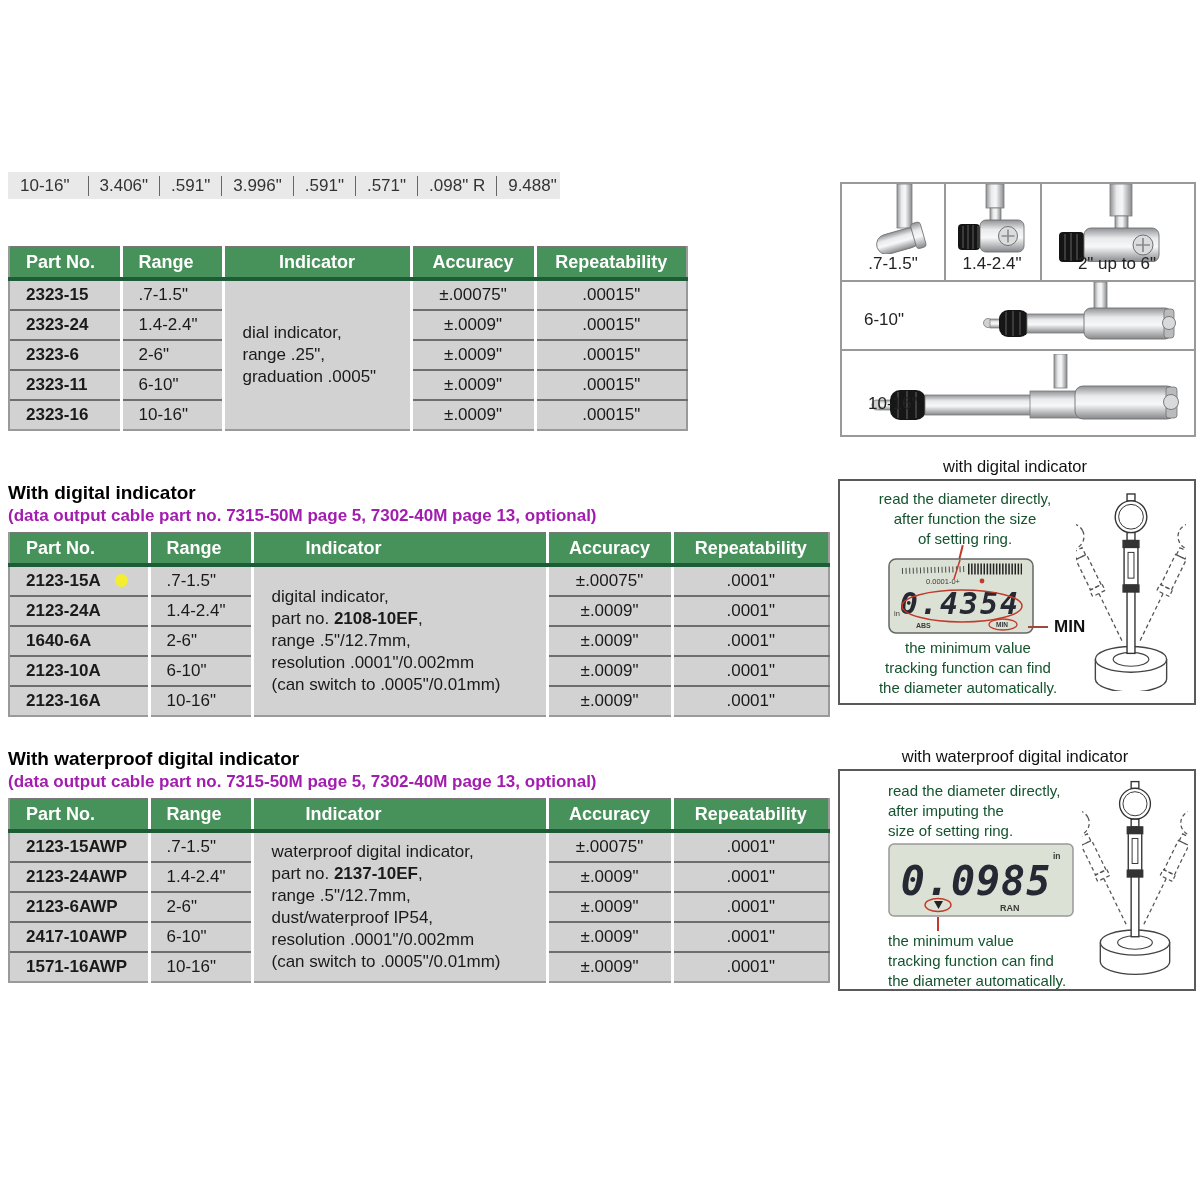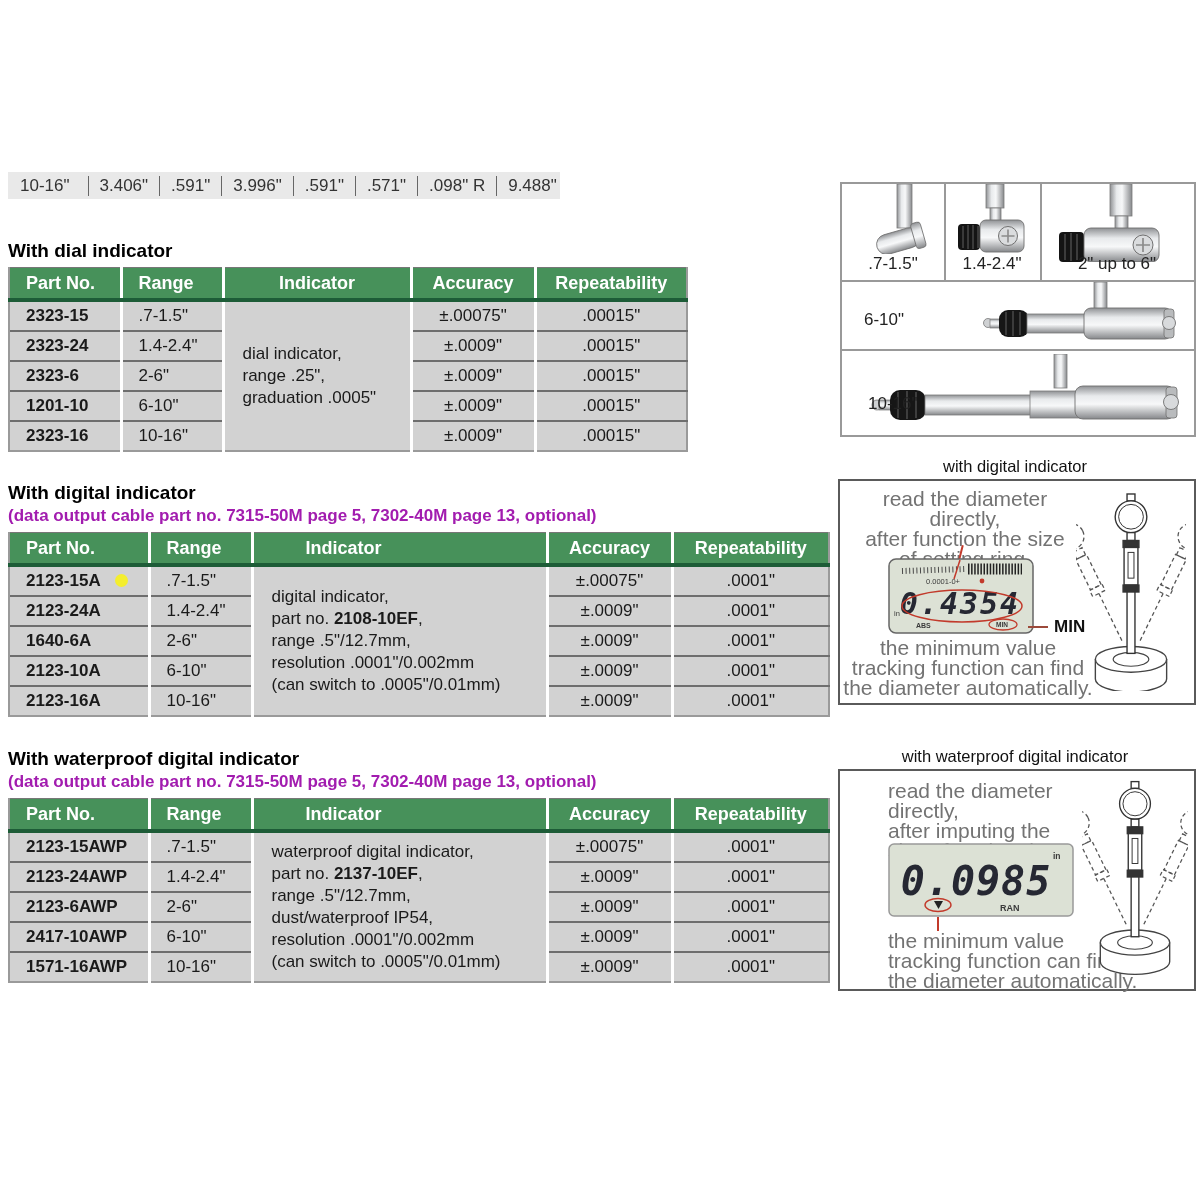--- a/index.html
+++ b/index.html
@@ -37,21 +37,21 @@
   .dot{display:inline-block;width:13px;height:13px;border-radius:50%;
        background:#f4ee2e;margin-left:14px;vertical-align:-1px;}
 
   
   .gaugebox{position:absolute;left:840px;top:182px;width:352px;height:251px;
             border:2px solid #999;background:#fff;}
   .gline{position:absolute;background:#999;}
   .glabel{position:absolute;font-size:17px;color:#222;}
   .caption{position:absolute;font-size:16.5px;color:#111;text-align:center;}
   .panel{position:absolute;left:838px;width:354px;border:2px solid #5a5a5a;background:#fff;}
-  .note{position:absolute;font-size:21px;line-height:20px;color:#737373;}
+  .note{position:absolute;font-size:15px;line-height:20px;color:#14532d;}
   .minlbl{position:absolute;font-size:17px;font-weight:bold;color:#111;}
   .redline{position:absolute;background:#c23a2b;width:2px;}
   .mindash{position:absolute;height:2px;background:#9c4a3a;}
   svg{display:block;}
   .lcd-big{font-family:"DejaVu Sans Mono",monospace;font-weight:bold;font-style:italic;
            fill:#262833;}
   .lcd-small{font-family:"Liberation Sans",sans-serif;fill:#3a3a3a;}
 </style>
 </head>
 <body>
@@ -63,21 +63,20 @@
     <span class="dim">3.406"</span>
     <span class="dim">.591"</span>
     <span class="dim">3.996"</span>
     <span class="dim">.591"</span>
     <span class="dim">.571"</span>
     <span class="dim">.098" R</span>
     <span class="dim">9.488"</span>
   </div>
 
   <div class="sec" style="top:240px;">
-    <div class="sec-title">With dial indicator</div>
     <table class="spec">
       <colgroup>
           <col style="width:112px">
           <col style="width:102px">
           <col style="width:188px">
           <col style="width:124px">
           <col style="width:152px">
         </colgroup>
       <tbody>
           <tr>
@@ -104,21 +103,21 @@
         <td class="c">±.0009"</td>
         <td class="c">.00015"</td>
       </tr>
       <tr>
         <td class="l bold">2323-6</td>
         <td class="l">2-6"</td>
         <td class="c">±.0009"</td>
         <td class="c">.00015"</td>
       </tr>
       <tr>
-        <td class="l bold">1201-10</td>
+        <td class="l bold">2323-11</td>
         <td class="l">6-10"</td>
         <td class="c">±.0009"</td>
         <td class="c">.00015"</td>
       </tr>
       <tr>
         <td class="l bold">2323-16</td>
         <td class="l">10-16"</td>
         <td class="c">±.0009"</td>
         <td class="c">.00015"</td>
       </tr>

